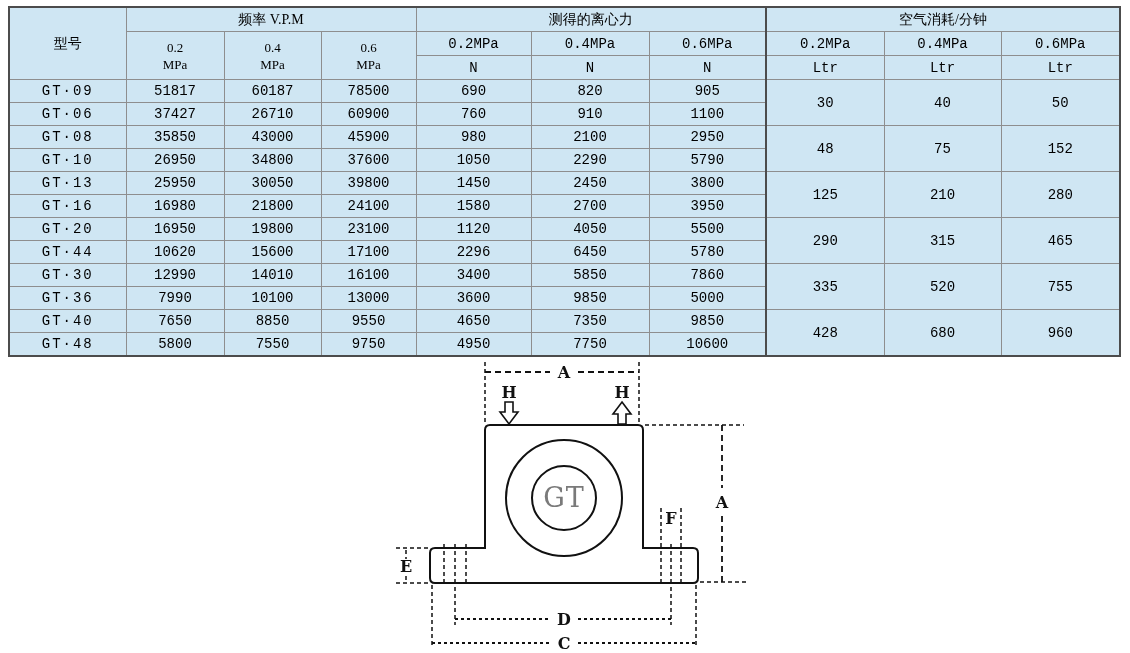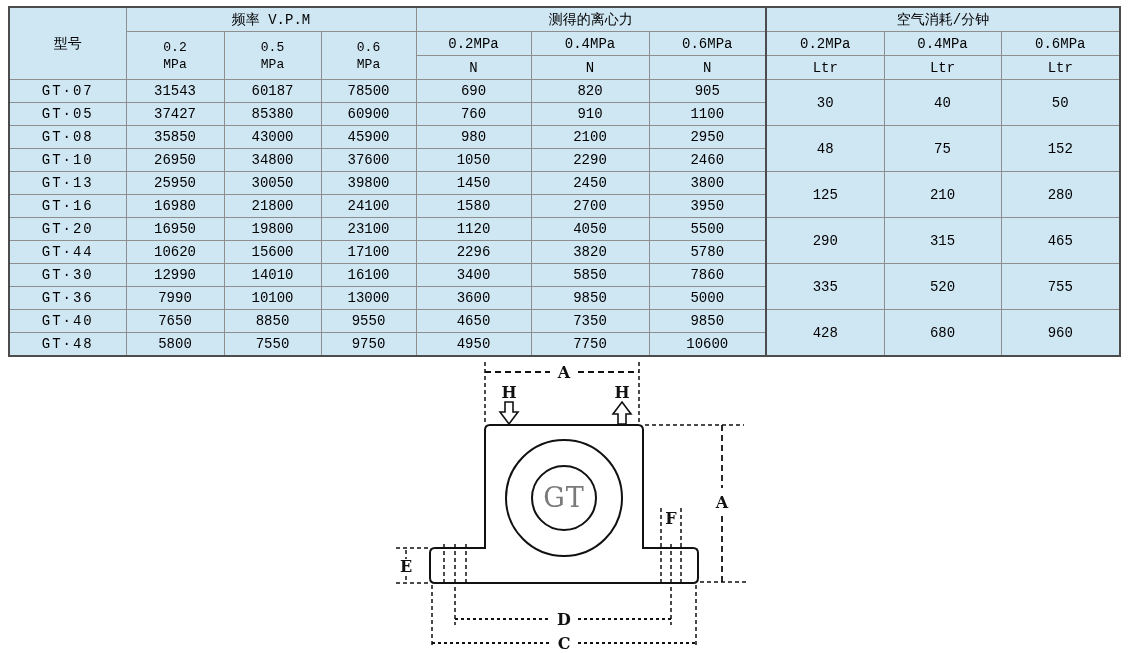--- a/index.html
+++ b/index.html
@@ -12,21 +12,21 @@
     position:absolute; left:8px; top:6px;
     border-collapse:collapse; table-layout:fixed;
     background:#cfe6f3;
     border:2px solid #4c4c4c;
   }
   table.spec th, table.spec td {
     border:1px solid #8e8e8e;
     text-align:center; vertical-align:middle;
     padding:0; font-weight:normal; overflow:hidden; white-space:nowrap;
   }
-  table.spec thead th { font-size:14px; height:23px; font-family:Liberation Mono, monospace; }
+  table.spec thead th { font-size:14px; height:23px; font-family:Liberation Serif, serif; }
   table.spec thead th.mono, table.spec tbody td { font-family:"Liberation Mono","DejaVu Sans Mono", monospace; }
   table.spec tbody td { font-size:14px; height:22px; }
   table.spec td.model { letter-spacing:2px; }
   .secA { border-left:2px solid #4c4c4c !important; }
   th.twoline span { display:block; line-height:17px; font-size:13px; }
   th.twoline { font-family:"Liberation Mono","DejaVu Sans Mono", monospace; }
   
   svg.diagram { position:absolute; left:388px; top:356px; }
   .dimtext { font-family:"DejaVu Serif","Liberation Serif", serif; font-weight:bold; font-size:16px; fill:#111; }
   .gttext  { font-family:"DejaVu Serif","Liberation Serif", serif; font-size:27px; fill:#7a7a7a; letter-spacing:1px; }
@@ -53,21 +53,21 @@
       <th colspan="3">频率 V.P.M</th>
       <th colspan="3">测得的离心力</th>
       <th colspan="3" class="secA">空气消耗/分钟</th>
     </tr>
     <tr>
       <th rowspan="2" class="twoline">
         <span>0.2</span>
         <span>MPa</span>
       </th>
       <th rowspan="2" class="twoline">
-        <span>0.5</span>
+        <span>0.4</span>
         <span>MPa</span>
       </th>
       <th rowspan="2" class="twoline">
         <span>0.6</span>
         <span>MPa</span>
       </th>
       <th class="mono">0.2MPa</th>
       <th class="mono">0.4MPa</th>
       <th class="mono">0.6MPa</th>
       <th class="mono secA">0.2MPa</th>
@@ -78,35 +78,35 @@
       <th class="mono">N</th>
       <th class="mono">N</th>
       <th class="mono">N</th>
       <th class="mono secA">Ltr</th>
       <th class="mono">Ltr</th>
       <th class="mono">Ltr</th>
     </tr>
   </thead>
   <tbody id="spec-tbody">
       <tr>
-        <td class="model">GT·07</td>
-        <td>31543</td>
+        <td class="model">GT·09</td>
+        <td>51817</td>
         <td>60187</td>
         <td>78500</td>
         <td>690</td>
         <td>820</td>
         <td>905</td>
         <td class="secA" rowspan="2">30</td>
         <td rowspan="2">40</td>
         <td rowspan="2">50</td>
       </tr>
       <tr>
-        <td class="model">GT·05</td>
+        <td class="model">GT·06</td>
         <td>37427</td>
-        <td>85380</td>
+        <td>26710</td>
         <td>60900</td>
         <td>760</td>
         <td>910</td>
         <td>1100</td>
       </tr>
       <tr>
         <td class="model">GT·08</td>
         <td>35850</td>
         <td>43000</td>
         <td>45900</td>
@@ -117,21 +117,21 @@
         <td rowspan="2">75</td>
         <td rowspan="2">152</td>
       </tr>
       <tr>
         <td class="model">GT·10</td>
         <td>26950</td>
         <td>34800</td>
         <td>37600</td>
         <td>1050</td>
         <td>2290</td>
-        <td>2460</td>
+        <td>5790</td>
       </tr>
       <tr>
         <td class="model">GT·13</td>
         <td>25950</td>
         <td>30050</td>
         <td>39800</td>
         <td>1450</td>
         <td>2450</td>
         <td>3800</td>
         <td class="secA" rowspan="2">125</td>
@@ -158,21 +158,21 @@
         <td class="secA" rowspan="2">290</td>
         <td rowspan="2">315</td>
         <td rowspan="2">465</td>
       </tr>
       <tr>
         <td class="model">GT·44</td>
         <td>10620</td>
         <td>15600</td>
         <td>17100</td>
         <td>2296</td>
-        <td>3820</td>
+        <td>6450</td>
         <td>5780</td>
       </tr>
       <tr>
         <td class="model">GT·30</td>
         <td>12990</td>
         <td>14010</td>
         <td>16100</td>
         <td>3400</td>
         <td>5850</td>
         <td>7860</td>

